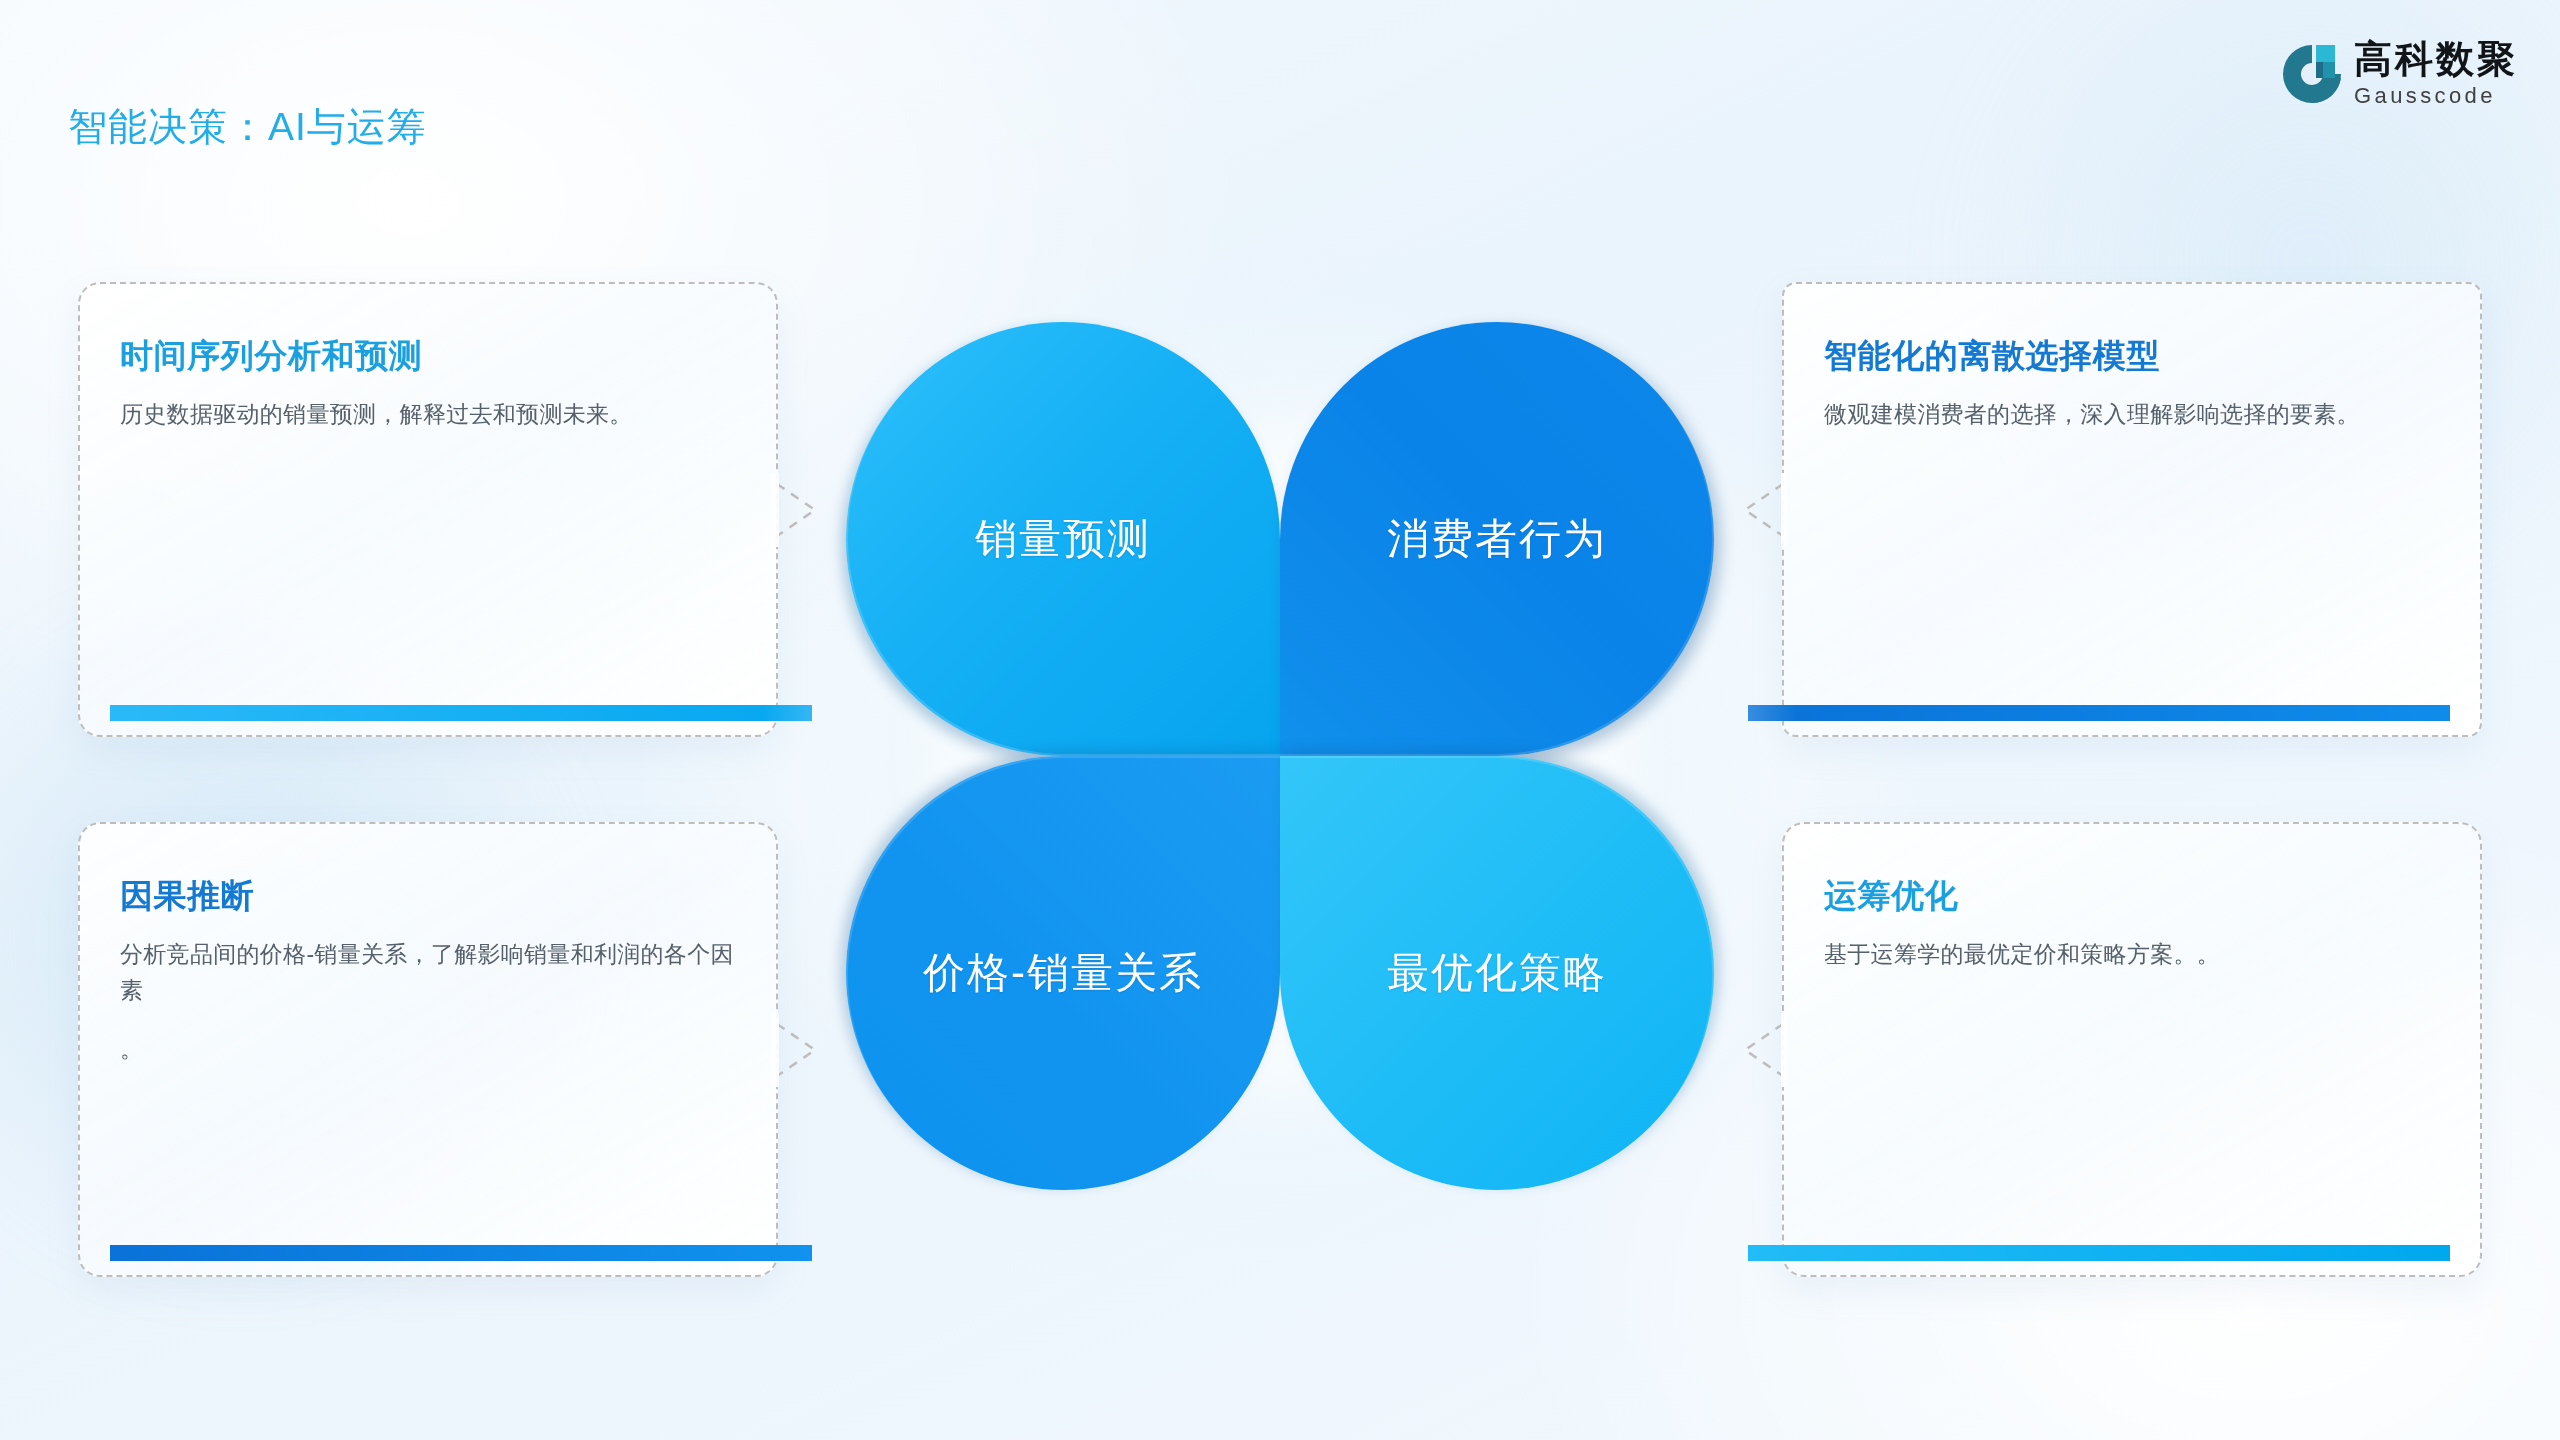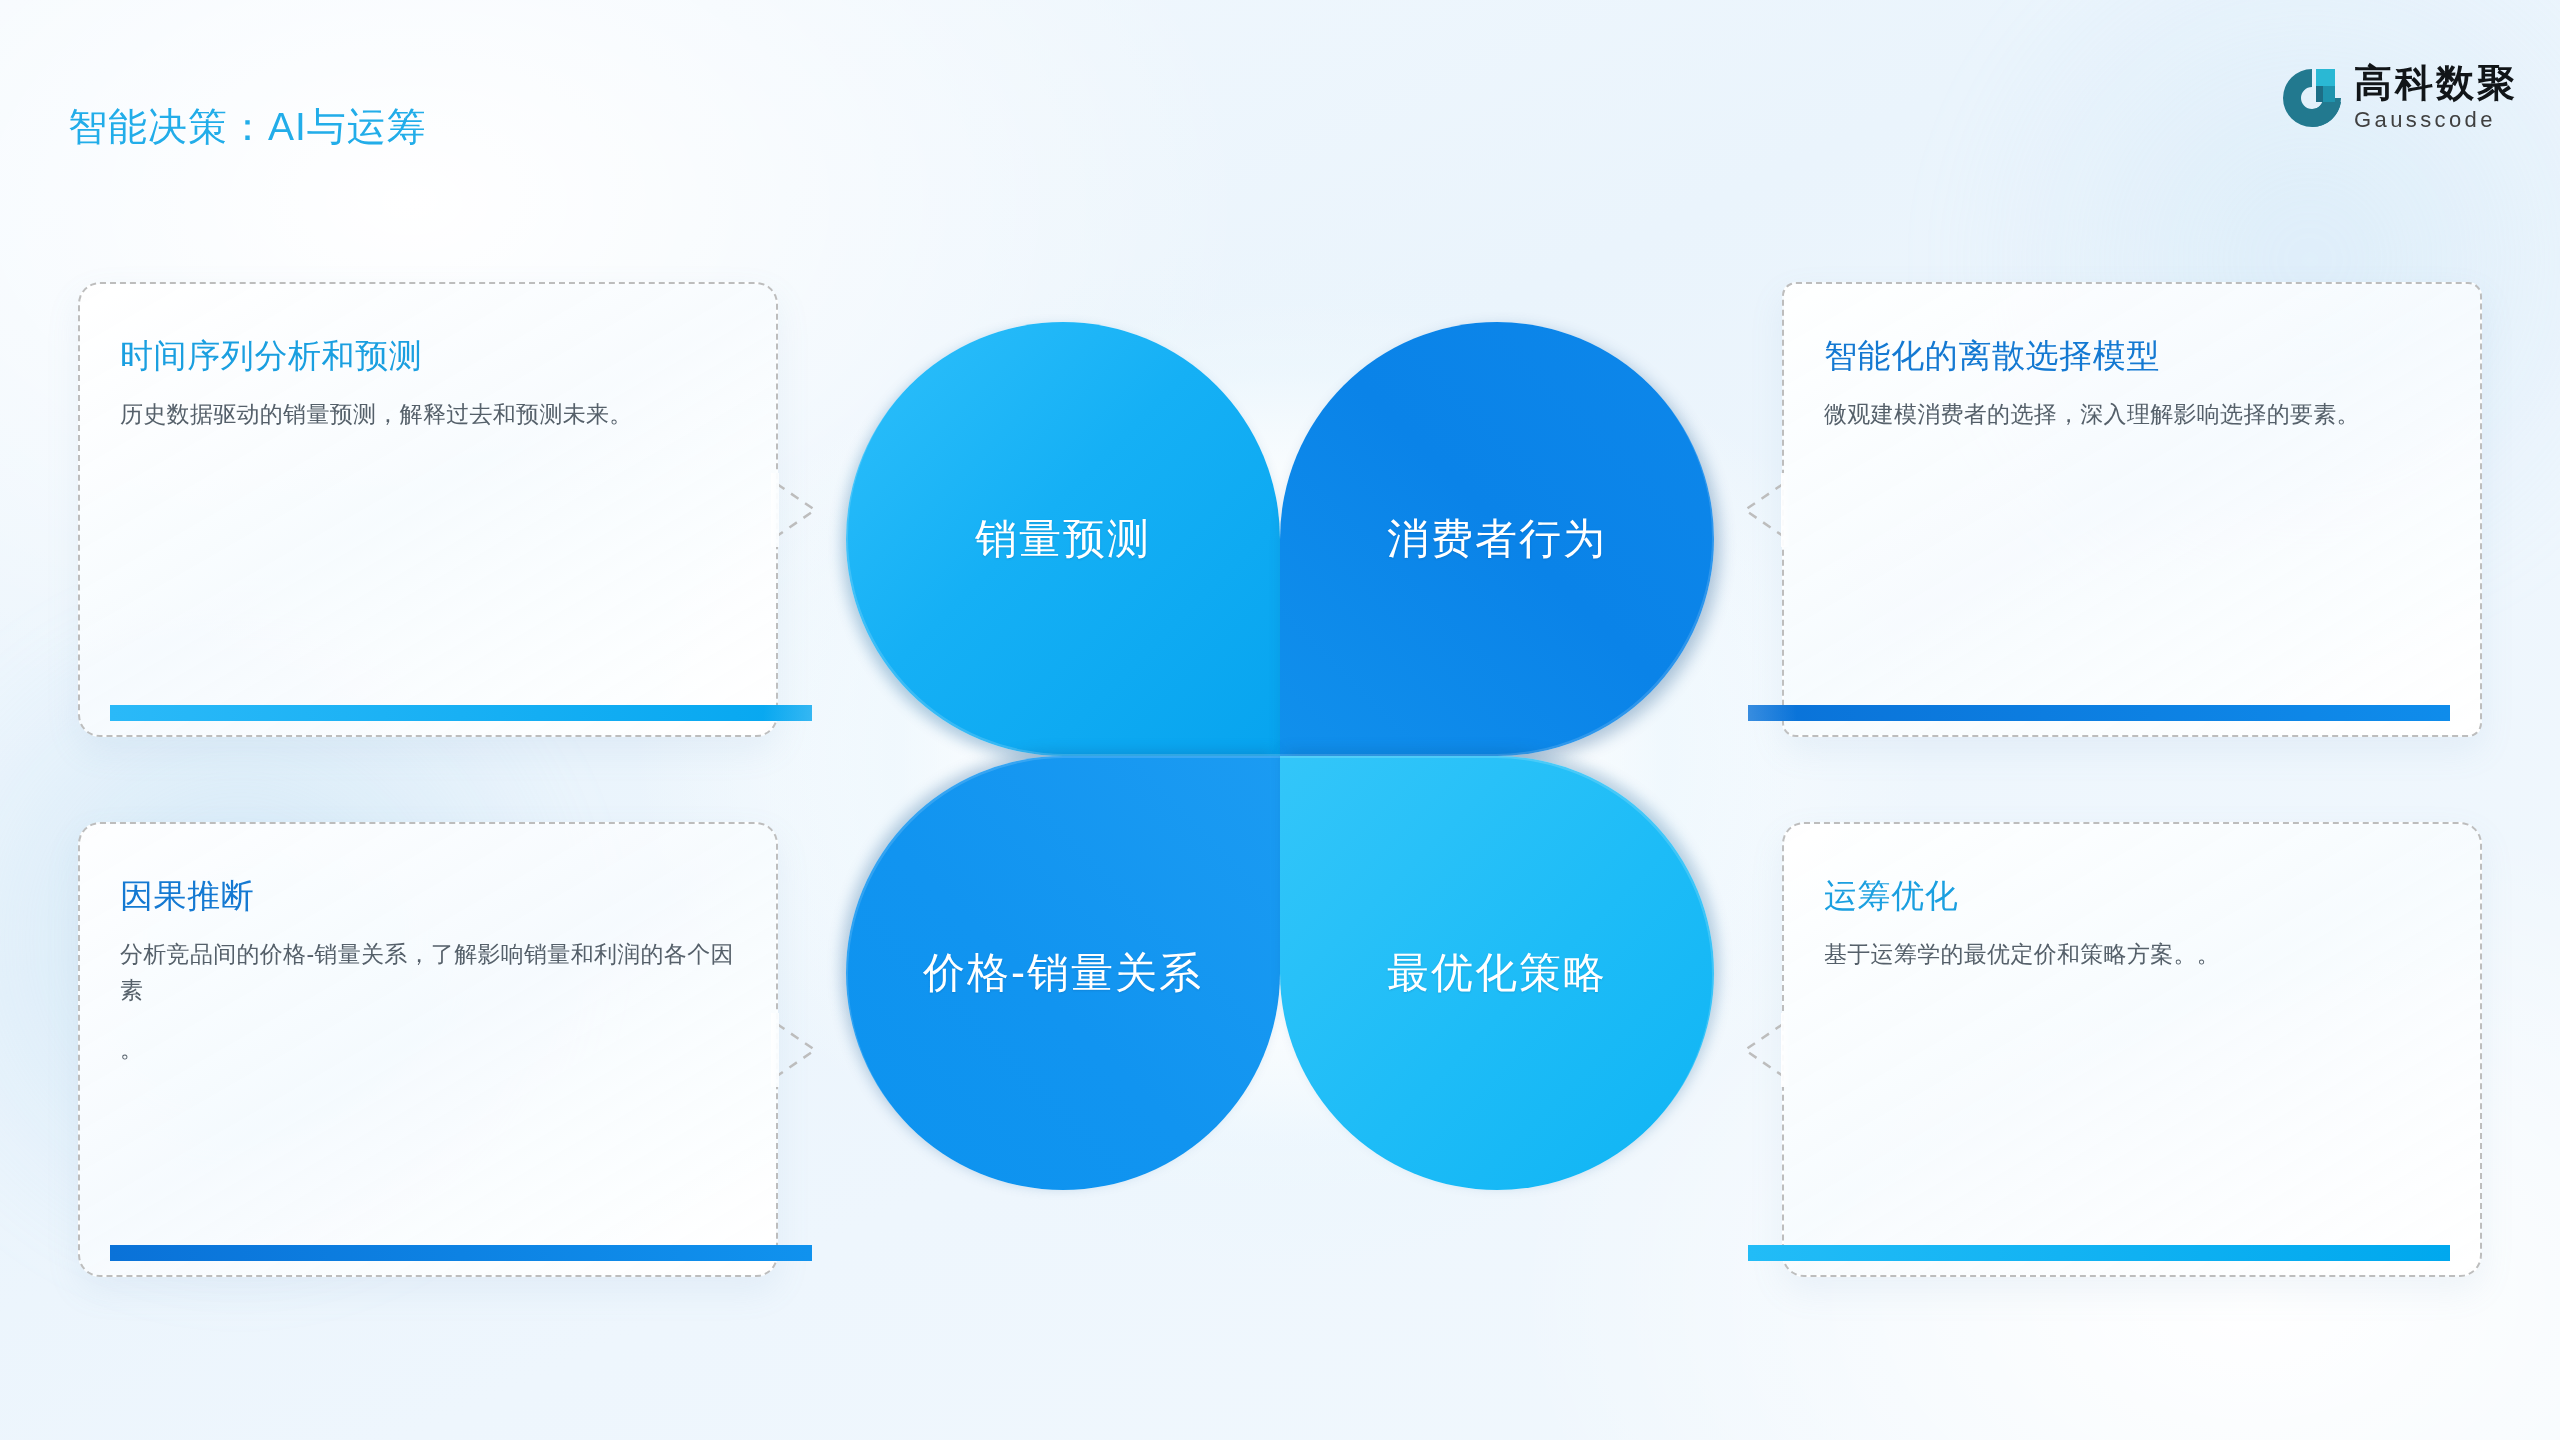--- a/index.html
+++ b/index.html
@@ -48,21 +48,21 @@
     left: 68px; top: 100px;
     font-size: 39px;
     letter-spacing: 1px;
     color: #22ade9;
     font-weight: 400;
     white-space: nowrap;
   }
 
   #brand-logo {
     position: absolute;
-    right: 42px; top: 64px;
+    right: 42px; top: 40px;
     display: flex;
     align-items: flex-end;
     gap: 9px;
   }
   #brand-logo .mark { width: 66px; height: 66px; display: block; }
   #brand-logo .wordmark { display: flex; flex-direction: column; line-height: 1; }
   #brand-logo .cn {
     font-size: 38px;
     font-weight: 700;
     color: #111518;
@@ -86,21 +86,21 @@
     background: linear-gradient(150deg, rgba(255,255,255,.94) 0%, rgba(247,251,254,.90) 48%, rgba(255,255,255,.97) 100%);
     box-shadow: 0 14px 34px rgba(120,160,195,.10);
   }
   .card-inner {
     position: absolute;
     left: 40px; right: 40px; top: 50px;
   }
   .card-title {
     font-size: 33px;
     color: #1a9fe0;
-    font-weight: 400;
+    font-weight: 700;
     letter-spacing: .6px;
     white-space: nowrap;
   }
   .card.dark-title .card-title { color: #1479d2; }
   .card-body {
     margin-top: 18px;
     font-size: 23px;
     line-height: 1.55;
     color: #55606a;
     letter-spacing: .3px;

